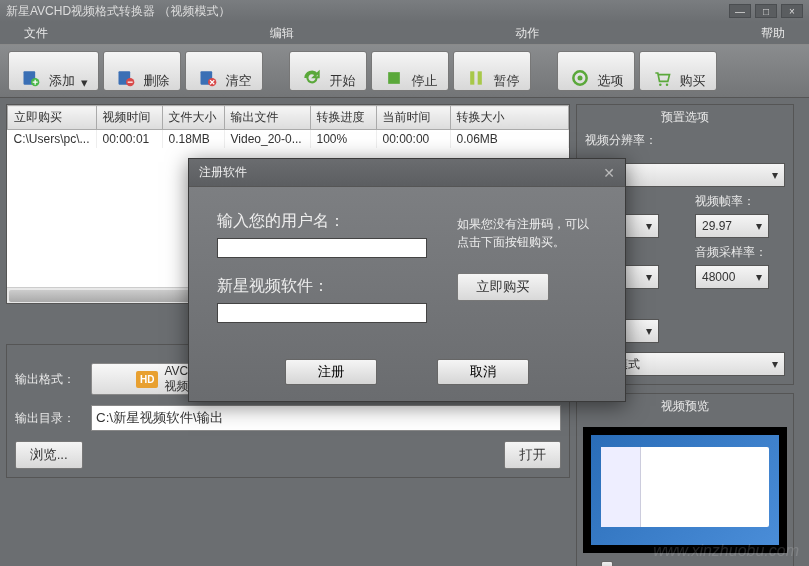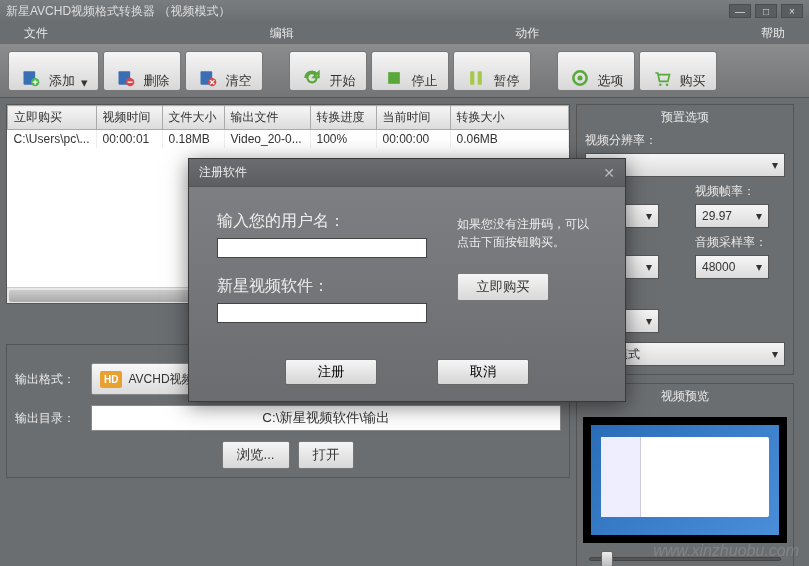--- a/index.html
+++ b/index.html
@@ -35,35 +35,35 @@
 .drop::after { content: '▾'; position: absolute; right: 6px; color: #333; }
 .drop.sm { width: 74px; display: inline-flex; }
 .drop.full { width: 100%; }
 
 .row2 { display: flex; gap: 20px; margin-top: 6px; }
 .col2 { flex: 1; }
 .col2 .label-in { display: block; margin-bottom: 4px; }
 
 .outrow { display: flex; align-items: center; gap: 8px; margin: 10px 0; }
 .outfmt { background: linear-gradient(#f8f8f8,#dcdcdc); border: 1px solid #888; height: 32px; display: flex; align-items: center; padding: 0 8px; gap: 6px; color: #333; cursor: pointer; border-radius: 2px; }
-.hdico { background: #e8a030; color: #fff; font-weight: bold; font-size: 10px; padding: 3px 4px; border-radius: 2px; }
+.hdico { background: #e8a030; color: #fff; font-weight: bold; font-size: 10px; padding: 3px 4px; border-radius: 2px; margin-left: 36px; }
 .bico { width: 22px; height: 22px; border-radius: 50%; background: radial-gradient(circle,#6ab7f5,#2a7dc4); display: flex; align-items: center; justify-content: center; }
-.outpath { flex: 1; height: 22px; background: #fff; border: 1px solid #888; padding: 12px 4px; color: #333; text-align: center; }
+.outpath { flex: 1; height: 22px; background: #fff; border: 1px solid #888; padding: 12px 4px; color: #333; }
 
 .btn-s { background: linear-gradient(#f5f5f5,#d8d8d8); border: 1px solid #777; padding: 4px 14px; cursor: pointer; color: #333; border-radius: 2px; }
 
 .preview { background: #000; height: 126px; margin-top: 6px; position: relative; overflow: hidden; }
 .preview-fake { position: absolute; inset: 8px; background: linear-gradient(135deg,#2a6db8 0%,#4a8dd8 100%); }
 .pf-win { position: absolute; left: 10px; top: 12px; right: 10px; bottom: 18px; background: #fff; border-radius: 2px; }
 .pf-side { position: absolute; left: 0; top: 0; bottom: 0; width: 40px; background: #eef; border-right: 1px solid #ccd; }
 .slider { height: 20px; position: relative; margin-top: 6px; }
 .slider-track { position: absolute; left: 6px; right: 6px; top: 8px; height: 4px; background: #555; border: 1px solid #444; border-radius: 2px; }
 .slider-thumb { position: absolute; left: 18px; top: 2px; width: 12px; height: 16px; background: linear-gradient(#eee,#bbb); border: 1px solid #666; border-radius: 2px; cursor: pointer; }
 
-.outbtns { display: flex; justify-content: center; gap: 8px; margin-top: 4px; }
+.outbtns { display: flex; justify-content: space-between; gap: 8px; margin-top: 4px; }
 
 
 .dialog { position: absolute; left: 188px; top: 158px; width: 438px; background: linear-gradient(#7f8184,#6a6c6f); border: 1px solid #3a3a3a; box-shadow: 0 4px 20px rgba(0,0,0,.5); z-index: 100; }
 .dlg-title { height: 28px; display: flex; align-items: center; padding: 0 10px; color: #eee; font-size: 12px; background: linear-gradient(#6a6c6f,#5c5e61); border-bottom: 1px solid #555; }
 .dlg-title .x { margin-left: auto; cursor: pointer; color: #bbb; font-size: 14px; }
 .dlg-body { padding: 24px 28px 16px; }
 .dlg-row { display: flex; align-items: flex-start; gap: 18px; margin-bottom: 16px; }
 .dlg-left { flex: 1; }
 .dlg-lbl { color: #eee; margin-bottom: 6px; font-size: 16px; }
 .dlg-inp { width: 210px; height: 20px; background: #fff; border: 1px solid #444; padding: 0 4px; }
@@ -223,21 +223,21 @@
       <div class="outbtns">
         <button class="btn-s">浏览...</button>
         <button class="btn-s">打开</button>
       </div>
     </div>
   </div>
 
   <div class="right">
     <div class="panel" style="margin-top:0;padding-top:4px">
       <div class="panel-h">预置选项</div>
-      <div class="label-in" style="display:block;margin-bottom:4px">视频分辨率：</div>
+      <div class="label-in" style="display:block;margin-bottom:14px">视频分辨率：</div>
       <div class="drop full">
           <span>...0</span>
         </div>
       <div class="row2">
         <div class="col2">
           <span class="label-in">...率：</span>
           <div class="drop sm">
               <span>...ps</span>
             </div>
         </div>

